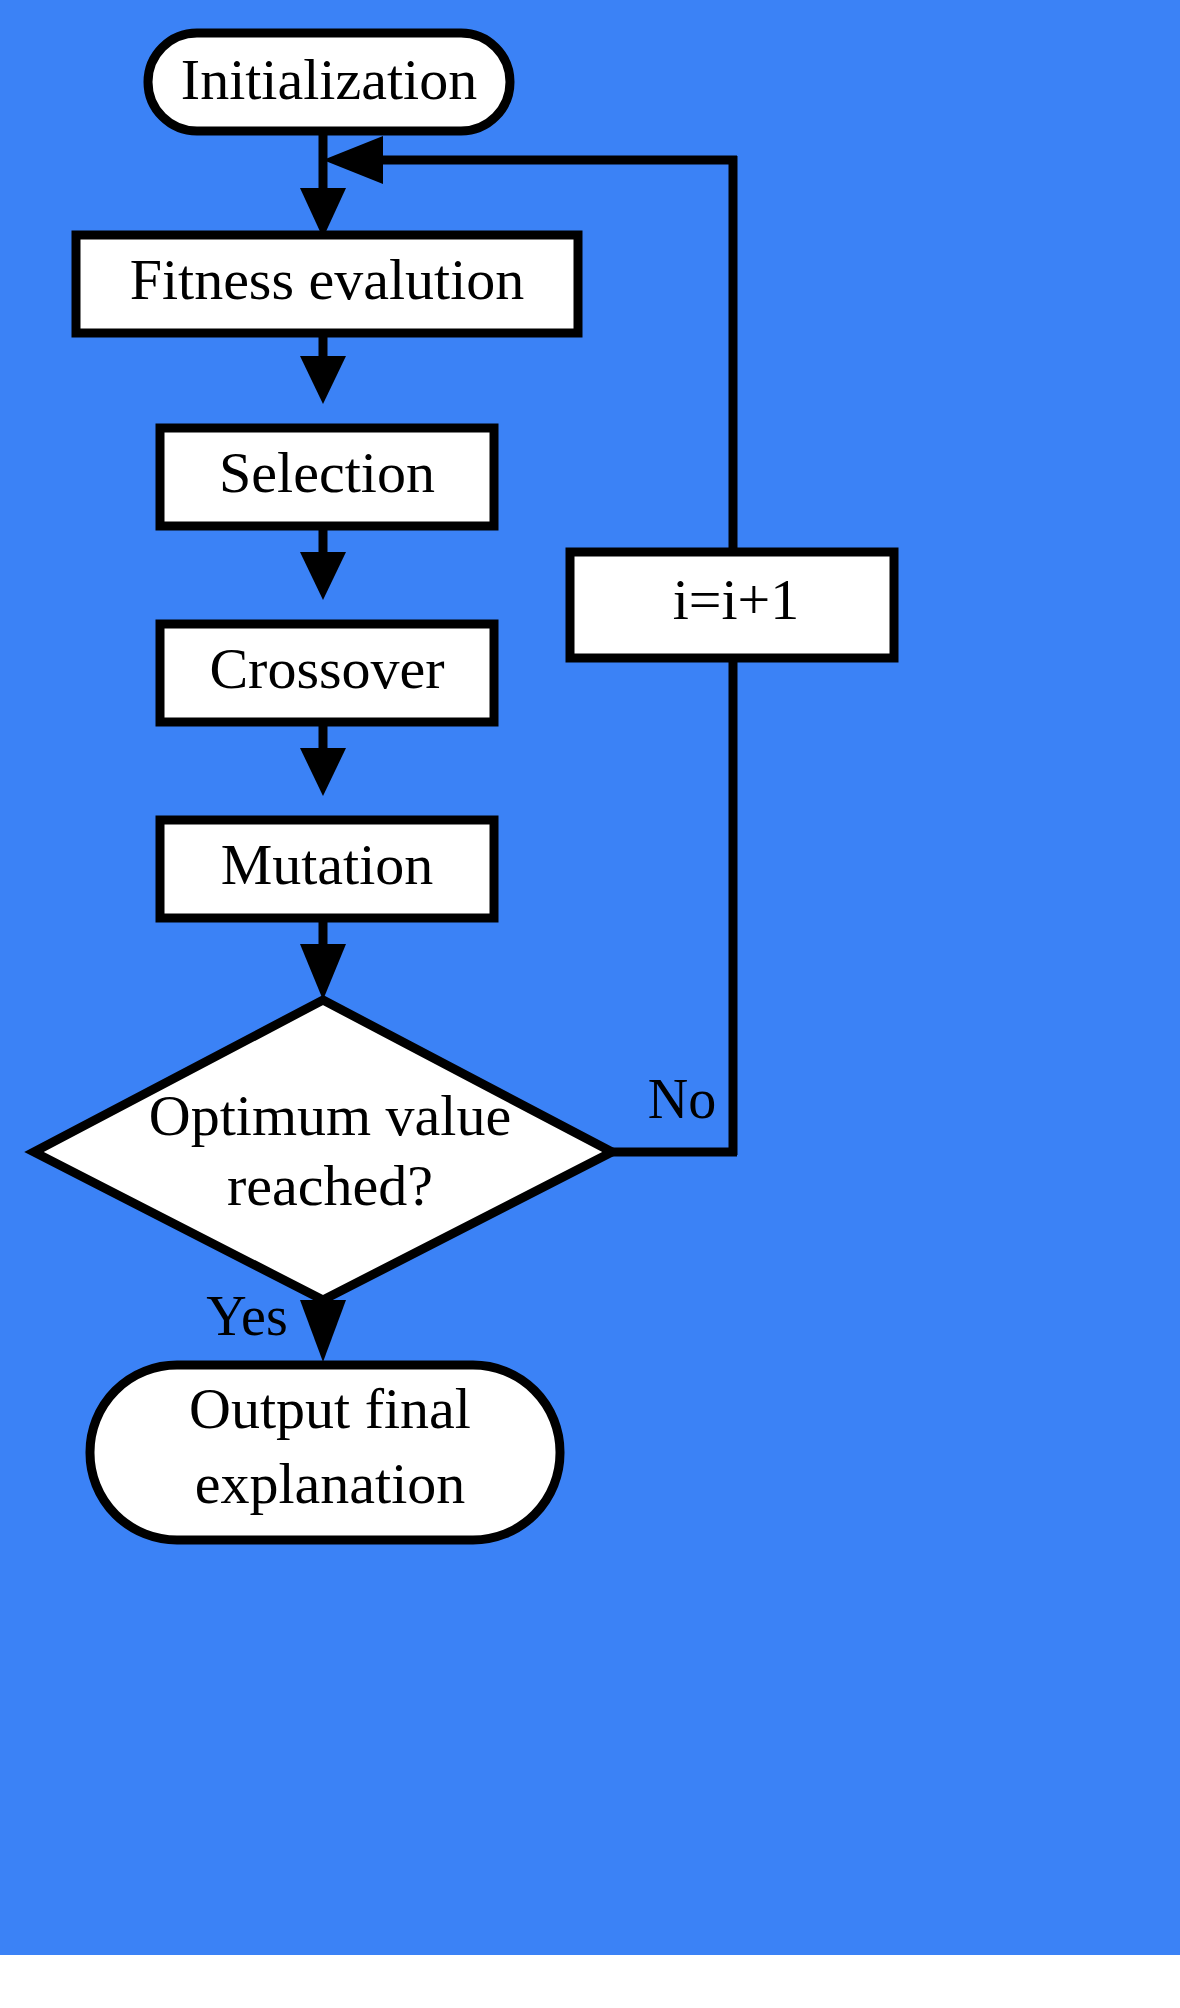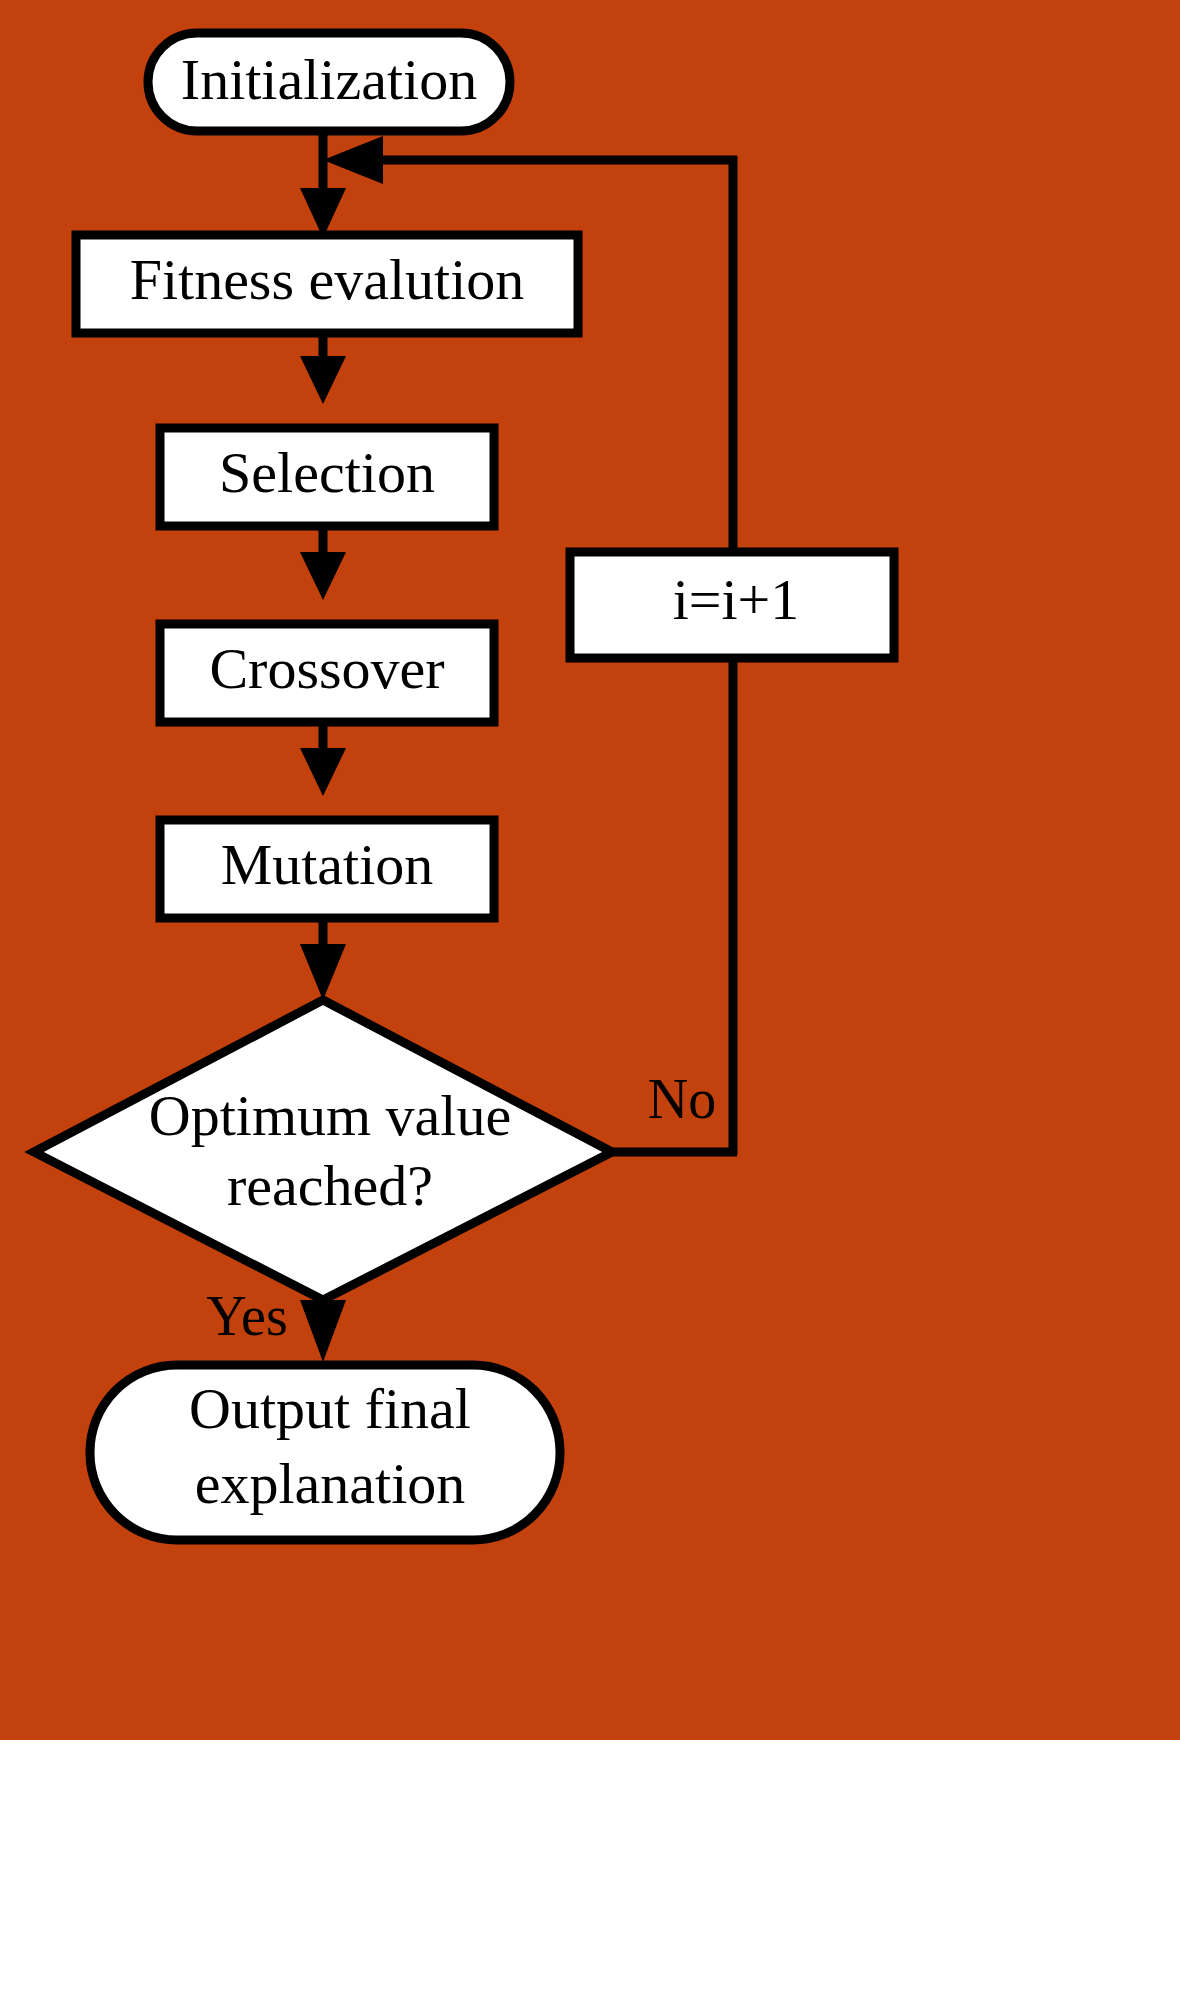--- a/index.html
+++ b/index.html
@@ -10,22 +10,22 @@
   }
   body {
     width: 1180px;
     height: 2008px;
     font-family: "Liberation Serif", "DejaVu Serif", serif;
     overflow: hidden;
   }
   #flowchart-root {
     position: relative;
     width: 1180px;
-    height: 1740px;
-    background: #c2410c;
+    height: 1955px;
+    background: #3b82f6;
     text-align: right;
   }
   svg#flow-svg {
     display: block;
     width: 1180px;
     height: 2008px;
   }
   .node-shape {
     fill: #ffffff;
     stroke: #000000;

